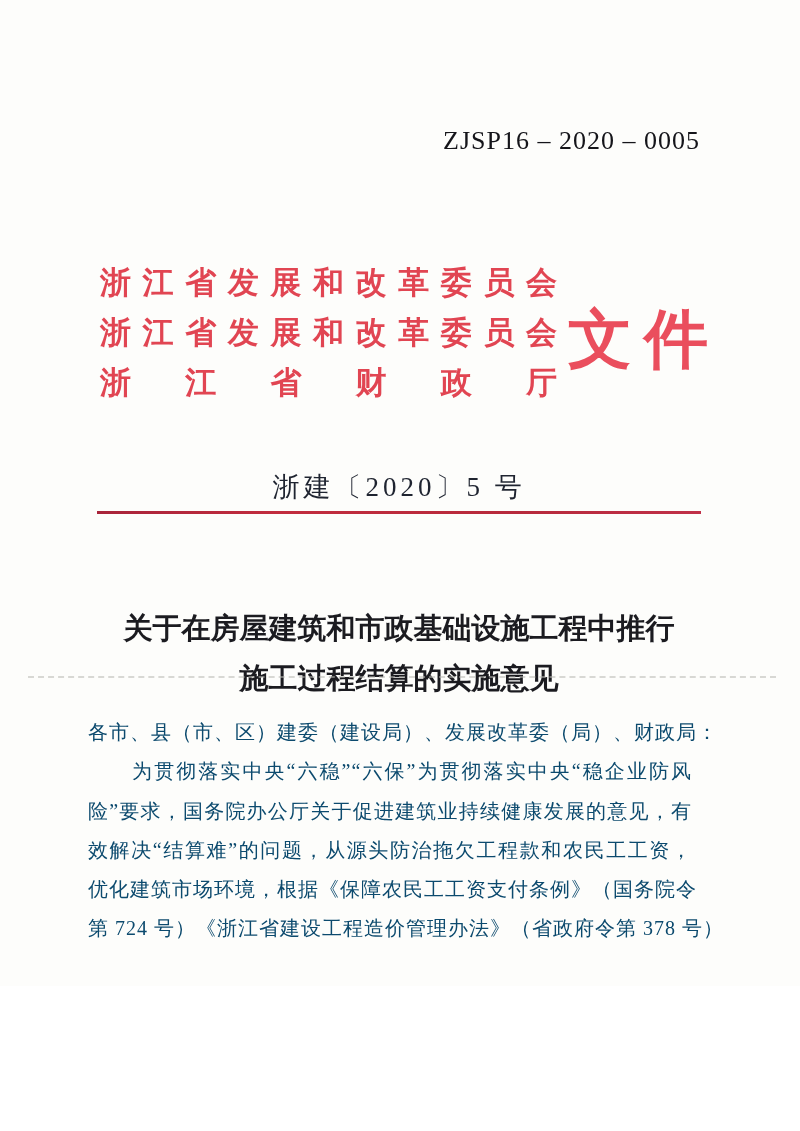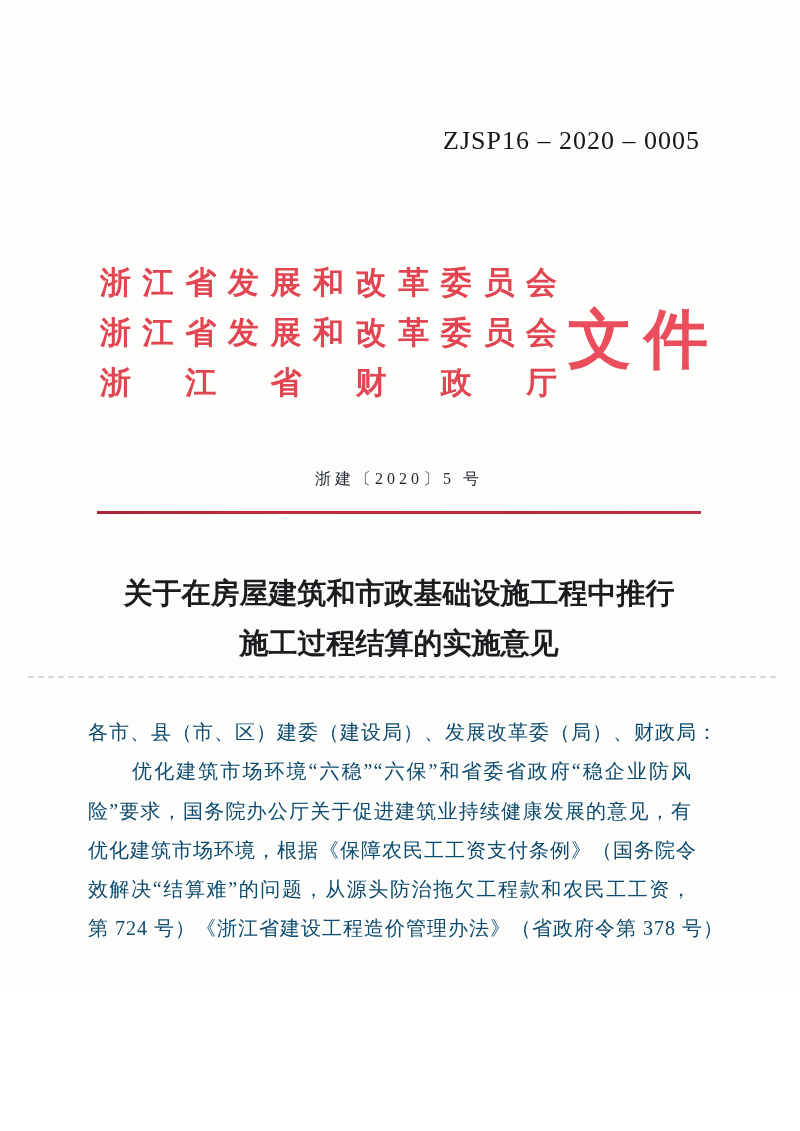--- a/index.html
+++ b/index.html
@@ -54,35 +54,35 @@
     white-space: nowrap;
     text-align: right;
   }
 
   
   .doc-number {
     position: absolute;
     top: 469px; left: 97px;
     width: 604px;
     text-align: center;
-    font-size: 16px;
+    font-size: 27px;
     letter-spacing: 4px;
     color: #1f2430;
   }
   .red-rule {
     position: absolute;
     top: 511px; left: 97px;
     width: 604px; height: 3px;
     background: linear-gradient(90deg, #a8243a, #c22c3e 30%, #b72a3c 70%, #c03048);
   }
 
   
   .title-block {
     position: absolute;
-    top: 568px; left: 97px;
+    top: 603px; left: 97px;
     width: 604px;
     text-align: center;
     color: #1b1b20;
     font-weight: 700;
   }
   .title-line { font-size: 29px; line-height: 50px; white-space: nowrap; }
 
   
   .artifact-dashed {
     position: absolute;
@@ -150,24 +150,24 @@
 
   <div class="title-block">
     <div class="title-line">关于在房屋建筑和市政基础设施工程中推行</div>
     <div class="title-line">施工过程结算的实施意见</div>
   </div>
 
   <div class="artifact-dashed"></div>
 
   <div class="body-block">
     <div class="body-line salutation">各市、县（市、区）建委（建设局）、发展改革委（局）、财政局：</div>
-    <div class="body-line">　　优化建筑市场环境“六稳”“六保”和省委省政府“稳企业防风</div>
+    <div class="body-line">　　为贯彻落实中央“六稳”“六保”为贯彻落实中央“稳企业防风</div>
     <div class="body-line">险”要求，国务院办公厅关于促进建筑业持续健康发展的意见，有</div>
+    <div class="body-line">效解决“结算难”的问题，从源头防治拖欠工程款和农民工工资，</div>
     <div class="body-line">优化建筑市场环境，根据《保障农民工工资支付条例》（国务院令</div>
-    <div class="body-line">效解决“结算难”的问题，从源头防治拖欠工程款和农民工工资，</div>
     <div class="body-line">第 724 号）《浙江省建设工程造价管理办法》（省政府令第 378 号）</div>
   </div>
 
   <div class="page-number">— 1 —</div>
 
   <div class="artifact-bottom"></div>
 
 </div>
 
 </body></html>

